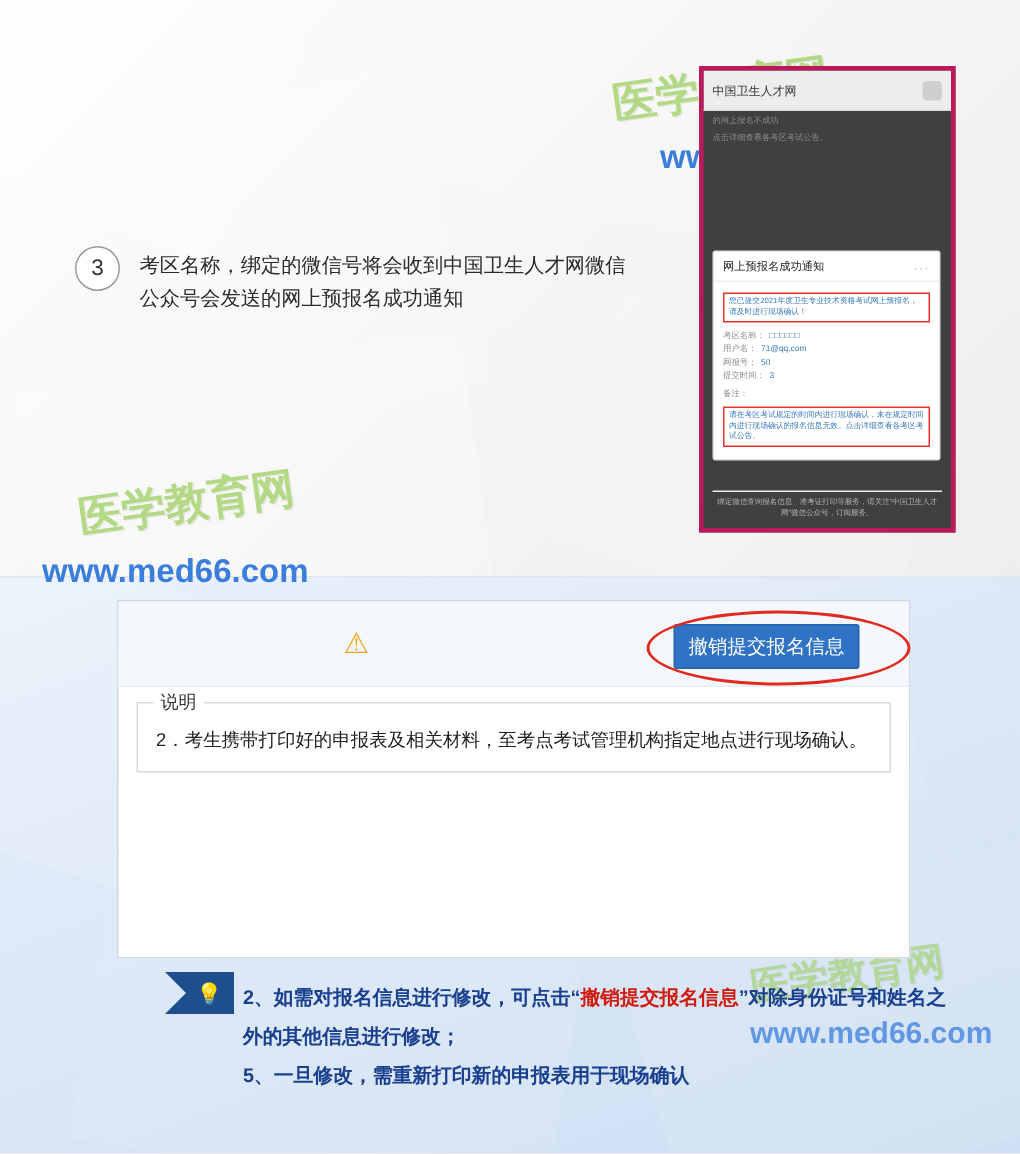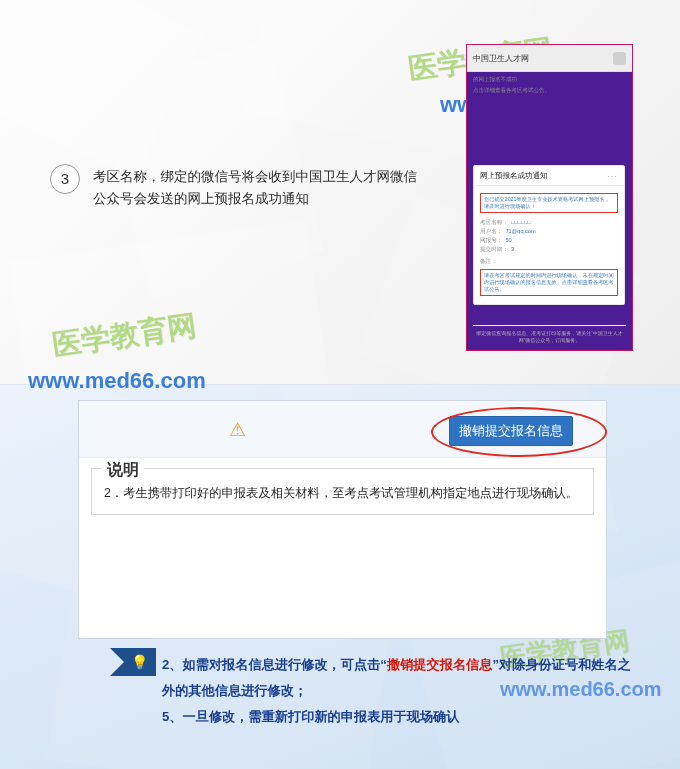--- a/index.html
+++ b/index.html
@@ -39,21 +39,21 @@
     border:1px solid #9a9a9a;background:#fff;color:#333;
     font-size:15px;text-align:center;line-height:28px;
   }
   .step-text{
     position:absolute;left:93px;top:166px;width:330px;
     font-size:13.5px;color:#2b2b2b;line-height:22px;
   }
   
   .phone{
     position:absolute;left:466px;top:44px;width:165px;height:305px;
-    background:#4c1d95;border:1px solid #be185d;overflow:hidden;
+    background:#404040;border:3px solid #be185d;overflow:hidden;
   }
   .phone-title{
     height:26px;background:#ededed;border-bottom:1px solid #dcdcdc;
     display:flex;align-items:center;padding:0 6px;gap:4px;
   }
   .phone-title .t{font-size:8px;color:#333;}
   .phone-title .spacer{flex:1;}
   .avatar-ico{width:13px;height:13px;border-radius:3px;background:#cfcfcf;position:relative;}
   .phone-sub{
     margin:3px 6px 0 6px;font-size:5.5px;color:#8a8a8a;line-height:8px;
@@ -103,21 +103,21 @@
   }
   .ellipse{
     position:absolute;left:352px;top:6px;width:172px;height:46px;
     border:2.2px solid #e02a20;border-radius:50%;
   }
   .exp-box{
     margin:10px 12px 0 12px;border:1px solid #d9d9d9;position:relative;
   }
   .exp-label{
     position:absolute;left:10px;top:-9px;background:#fff;padding:0 5px;
-    font-size:16px;color:#333;font-weight:bold;
+    font-size:12px;color:#333;
   }
   .exp-body{padding:14px 12px 10px 12px;font-size:12.3px;color:#1f1f1f;line-height:21px;}
   .exp-body p{margin:0;}
   .em-red{color:#e02a20;font-weight:bold;}
   .tip-flag{
     position:absolute;left:110px;top:648px;width:46px;height:28px;
     background:#1f4e8c;
     clip-path:polygon(0 0,100% 0,100% 100%,0 100%,14px 50%);
   }
   .bulb{

